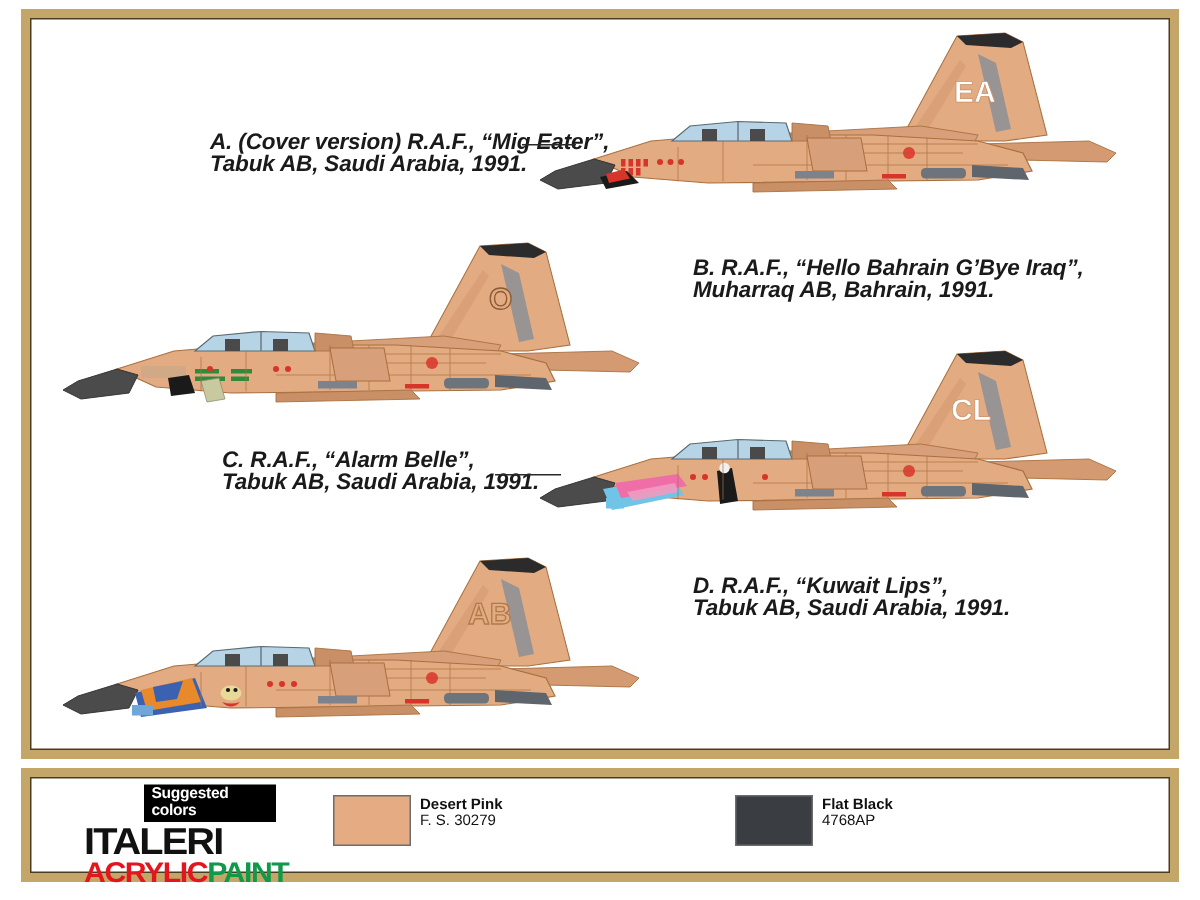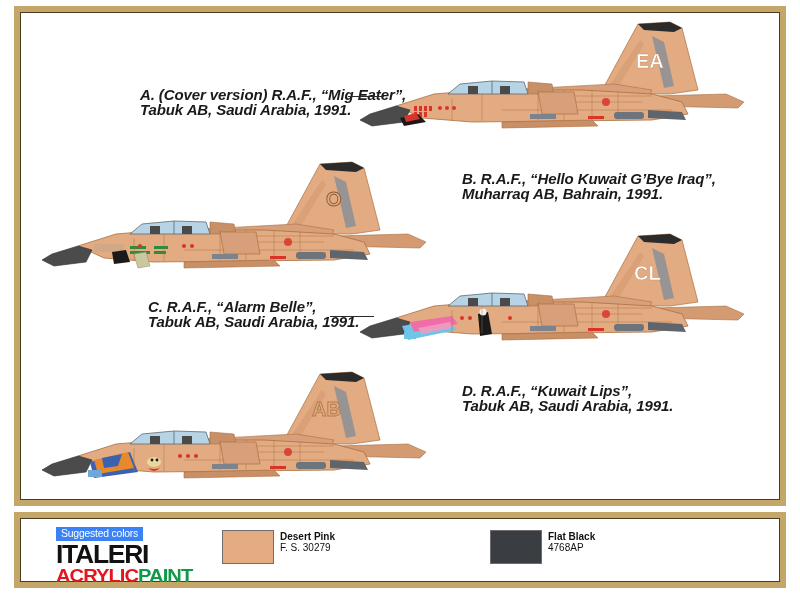--- a/index.html
+++ b/index.html
@@ -54,27 +54,28 @@
     position:absolute;
     height:1px;background:#2a2a2a;
   }
 
   
   #italeri-logo{
     position:absolute;left:56px;top:523px;width:128px;
   }
   .sug{
     display:inline-block;
-    background:#3b82f6;
+    background:#000000;
     color:#ffffff;
     font-size:10.4px;
-    font-weight:400;
+    font-weight:700;
     padding:1px 5px 2px 5px;
     letter-spacing:-0.2px;
     line-height:11px;
+    margin-left:40px;
   }
   .brand{
     font-size:25px;font-weight:700;letter-spacing:-1.2px;
     line-height:24px;color:#111111;margin-top:1px;
     font-family:"Liberation Sans", sans-serif;
     transform:scaleX(1.06);transform-origin:left center;
   }
   .brand2{
     font-size:19px;font-weight:700;letter-spacing:-0.9px;
     line-height:19px;margin-top:0px;
@@ -226,21 +227,21 @@
         <rect x="262" y="102" width="30" height="7" rx="3" fill="#6e747c"></rect>
         <path d="M296 100 L330 102 L334 110 L296 108 Z" fill="#5f656d"></path>
         <rect x="236" y="106" width="16" height="3" fill="#d8352a"></rect>
         <text x="292" y="56" font-family="Liberation Sans, sans-serif" font-size="20" font-weight="700" fill="#e3ab82" stroke="#8a5c33" stroke-width="0.9">O</text>
         <circle cx="254" cy="92" r="4" fill="#d8352a" opacity="0.85"></circle>
       </g>
     </svg>
   </div>
 
   <div class="caption" style="left:462px;top:172px;">
-    <span class="l1">B. R.A.F., “Hello Kuwait G’Bye Iraq”,</span>
+    <span class="l1">B. R.A.F., “Hello Bahrain G’Bye Iraq”,</span>
     <span class="l2">Muharraq AB, Bahrain, 1991.</span>
   </div>
 
   <div class="plane" id="plane-c" style="left:352px;top:222px;">
     <svg width="420" height="125" viewBox="0 0 420 125">
       <g>
         <path d="M248 84 L286 14 L318 12 L330 18 L346 80 L318 84 Z" fill="#e3ab82" stroke="#a9703f" stroke-width="0.7"></path>
         <path d="M286 14 L318 12 L330 18 L322 22 L292 20 Z" fill="#2b2b2b"></path>
         <path d="M300 26 L312 32 L322 76 L312 78 Z" fill="#8b8f96" opacity="0.85"></path>
         <path d="M252 84 L288 30 L292 34 L262 84 Z" fill="#d49a71" opacity="0.6"></path>

